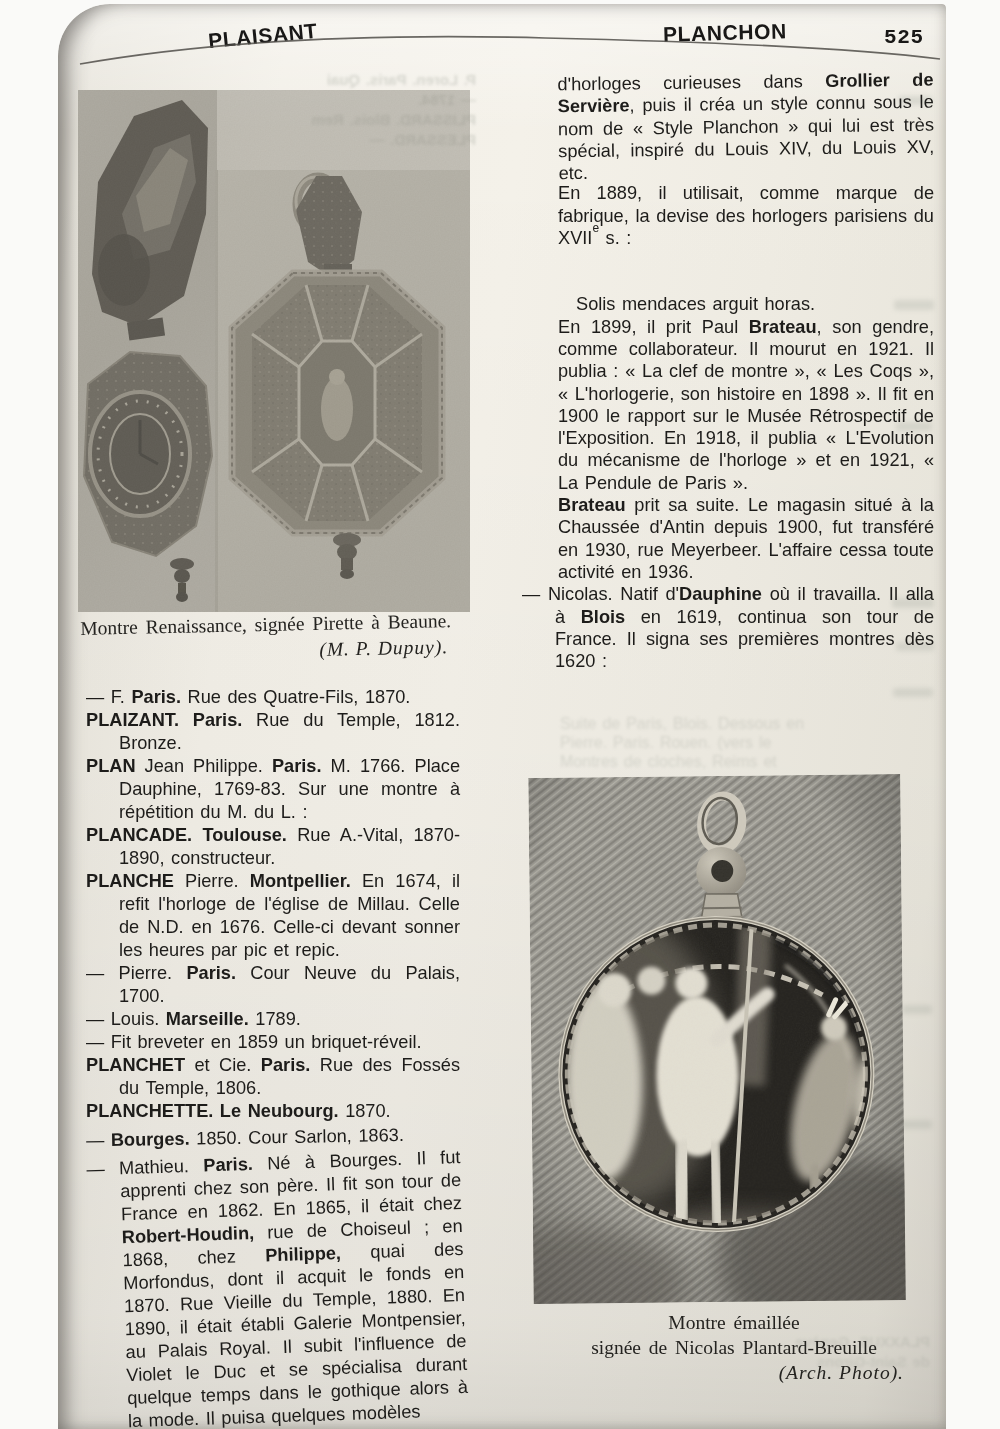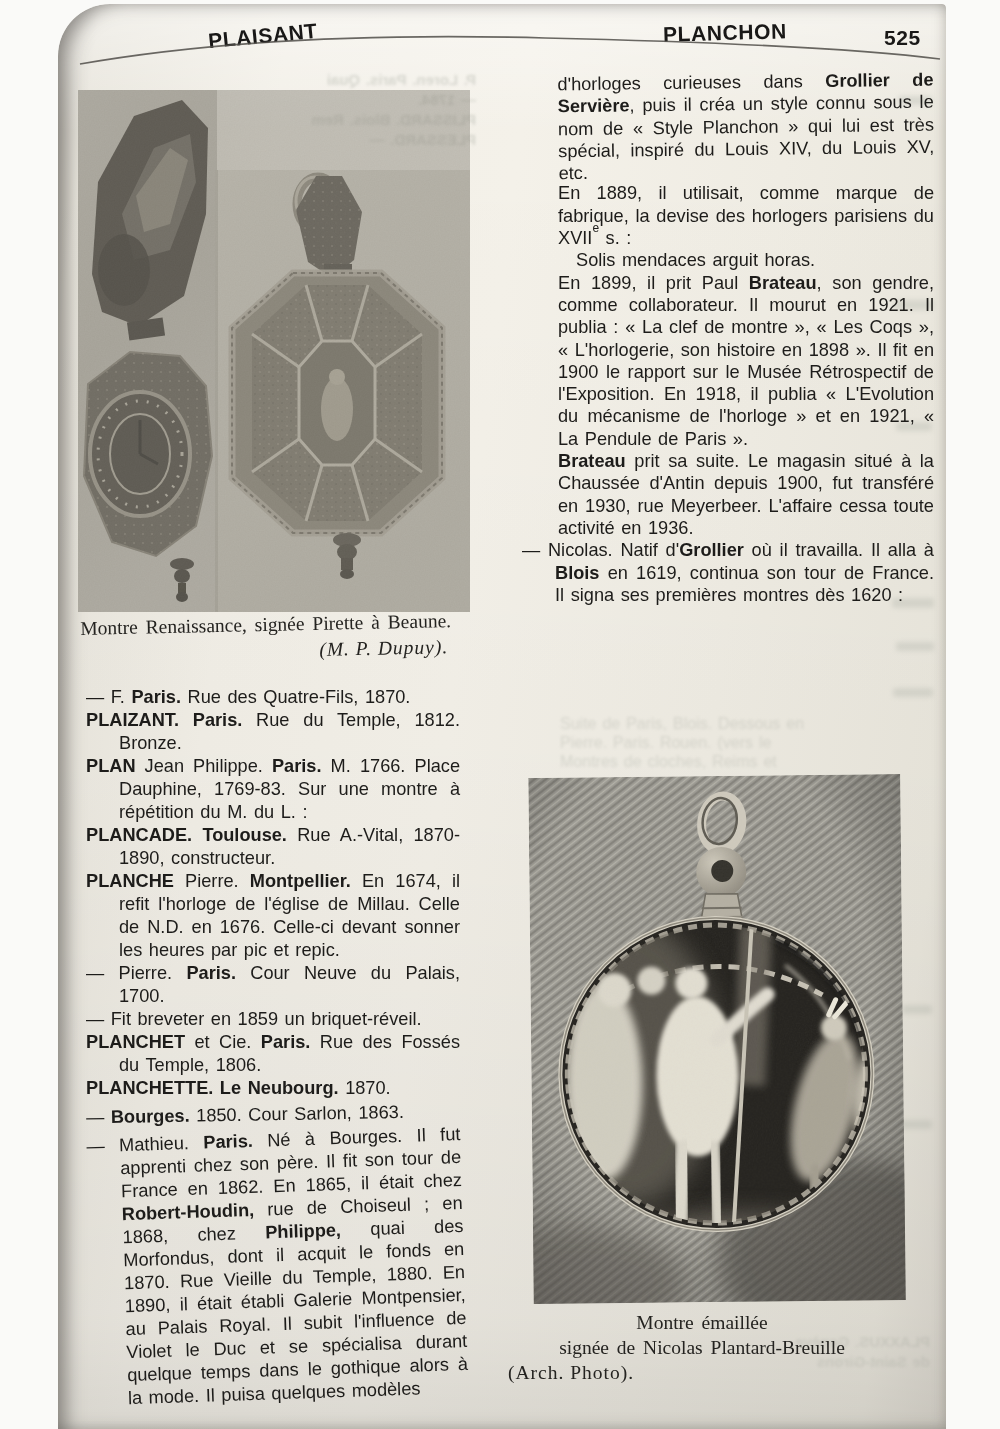--- a/index.html
+++ b/index.html
@@ -11,44 +11,44 @@
     background-image:
       linear-gradient(180deg, rgba(255,255,255,.45) 0%, rgba(255,255,255,0) 9%, rgba(0,0,0,.02) 55%, rgba(0,0,0,.06) 92%, rgba(0,0,0,.10) 100%),
       linear-gradient(97deg, #cfccc4 0%, #e8e5dc 4%, #f2efe7 22%, #f4f1e9 45%, #efece3 70%, #e9e6dc 92%, #ddd9d0 100%);
     box-shadow: inset 16px 6px 18px -8px rgba(72,70,65,.55),
                 inset -7px 0 12px -5px rgba(120,117,110,.35),
                 inset 0 -10px 14px -8px rgba(110,108,100,.35);}
   
   .runhead{position:absolute;font-weight:bold;font-size:21px;letter-spacing:.6px;color:#191817;}
   #rh-left{left:208px;top:24px;transform:rotate(-5.5deg);}
   #rh-right{left:663px;top:21px;transform:rotate(-1.6deg);}
-  #rh-folio{left:884px;top:26px;}
+  #rh-folio{left:884px;top:26px;font-family:Liberation Mono, monospace;}
   #headrule{position:absolute;left:0;top:0;width:1000px;height:90px;}
   
   .col{position:absolute;font-size:18.2px;}
   #col-left{left:86px;top:686px;width:374px;line-height:23px;}
   #col-right{left:522px;top:71px;width:412px;line-height:22.3px;}
   .tl{margin:0;text-align:justify;word-spacing:1.5px;}
   .tl.entry{padding-left:33px;text-indent:-33px;}
   .tl.cont{margin-left:36px;}
-  .tl.quote{margin-left:54px;text-align:left;}
+  .tl.quote{margin-left:54px;text-align:left;margin-top:44px;}
   .tl.center{text-align:center;padding-left:0;text-indent:0;word-spacing:6px;}
   .b{font-weight:bold;}
   sup{font-size:12px;line-height:0;position:relative;top:-5px;}
   .tiltA{transform:rotate(-1deg);transform-origin:right center;}
   .tiltB{transform:rotate(-1.9deg);transform-origin:right top;}
   .tiltC{transform:rotate(-.7deg);}
   
   .caption{position:absolute;font-family:"Liberation Serif",serif;font-size:19.5px;color:#242320;}
   #cap1{left:70px;top:612px;width:392px;line-height:26px;transform:rotate(-1.2deg);}
   #cap1 .c1{text-align:center;word-spacing:3px;}
   #cap1 .c2{text-align:right;padding-right:14px;font-style:italic;letter-spacing:1px;}
-  #cap2{left:508px;top:1310px;width:388px;line-height:25px;}
+  #cap2{left:540px;top:1310px;width:388px;line-height:25px;}
   #cap2 .c1,#cap2 .c2{text-align:center;word-spacing:3px;}
-  #cap2 .c3{padding-right:24px;letter-spacing:1px;}
+  #cap2 .c3{text-align:right;padding-right:24px;font-style:italic;letter-spacing:1px;}
   .caption p{margin:0;}
   
   .photo{position:absolute;}
   #photo1{left:78px;top:64px;width:392px;height:548px;}
   #photo2{left:531px;top:776px;width:372px;height:526px;transform:rotate(-.6deg);}
   
   .bleed{position:absolute;color:#90958b;opacity:.30;filter:blur(1.4px);
          font-weight:bold;font-size:15px;line-height:20px;margin:0;}
   .mirror{transform:scaleX(-1);}
   #bleed-tr{left:300px;top:70px;width:176px;text-align:left;}
@@ -175,34 +175,35 @@
     <p class="c2">(M. P. Dupuy).</p>
   </div>
 
   <div id="col-left" class="col">
       <p class="tl entry"><span>— F. </span><span class="b">Paris.</span><span> Rue des Quatre-Fils, 1870.</span></p>
       <p class="tl entry"><span class="b">PLAIZANT. Paris.</span><span> Rue du Temple, 1812. Bronze.</span></p>
       <p class="tl entry"><span class="b">PLAN</span><span> Jean Philippe. </span><span class="b">Paris.</span><span> M. 1766. Place Dauphine, 1769-83. Sur une montre à répétition du M. du L. :</span></p>
       <p class="tl entry"><span class="b">PLANCADE. Toulouse.</span><span> Rue A.-Vital, 1870-1890, constructeur.</span></p>
       <p class="tl entry"><span class="b">PLANCHE</span><span> Pierre. </span><span class="b">Montpellier.</span><span> En 1674, il refit l'horloge de l'église de Millau. Celle de N.D. en 1676. Celle-ci devant sonner les heures par pic et repic.</span></p>
       <p class="tl entry"><span>— Pierre. </span><span class="b">Paris.</span><span> Cour Neuve du Palais, 1700.</span></p>
+      <p class="tl entry"><span>— Louis. </span><span class="b">Marseille.</span><span> 1789.</span></p>
       <p class="tl entry"><span>— Fit breveter en 1859 un briquet-réveil.</span></p>
       <p class="tl entry"><span class="b">PLANCHET</span><span> et Cie. </span><span class="b">Paris.</span><span> Rue des Fossés du Temple, 1806.</span></p>
       <p class="tl entry"><span class="b">PLANCHETTE. Le Neubourg.</span><span> 1870.</span></p>
       <p class="tl entry tiltA"><span>— </span><span class="b">Bourges.</span><span> 1850. Cour Sarlon, 1863.</span></p>
       <p class="tl entry tiltB"><span>— Mathieu. </span><span class="b">Paris.</span><span> Né à Bourges. Il fut apprenti chez son père. Il fit son tour de France en 1862. En 1865, il était chez </span><span class="b">Robert-Houdin,</span><span> rue de Choiseul ; en 1868, chez </span><span class="b">Philippe,</span><span> quai des Morfondus, dont il acquit le fonds en 1870. Rue Vieille du Temple, 1880. En 1890, il était établi Galerie Montpensier, au Palais Royal. Il subit l'influence de Violet le Duc et se spécialisa durant quelque temps dans le gothique alors à la mode. Il puisa quelques modèles</span></p>
     </div>
 
   <div id="col-right" class="col">
       <p class="tl cont tiltC"><span>d'horloges curieuses dans </span><span class="b">Grollier de Servière</span><span>, puis il créa un style connu sous le nom de « Style Planchon » qui lui est très spécial, inspiré du Louis XIV, du Louis XV, etc.</span></p>
       <p class="tl cont"><span>En 1889, il utilisait, comme marque de fabrique, la devise des horlogers parisiens du XVII</span><sup>e</sup><span> s. :</span></p>
       <p class="tl quote"><span>Solis mendaces arguit horas.</span></p>
       <p class="tl cont"><span>En 1899, il prit Paul </span><span class="b">Brateau</span><span>, son gendre, comme collaborateur. Il mourut en 1921. Il publia : « La clef de montre », « Les Coqs », « L'horlogerie, son histoire en 1898 ». Il fit en 1900 le rapport sur le Musée Rétrospectif de l'Exposition. En 1918, il publia « L'Evolution du mécanisme de l'horloge » et en 1921, « La Pendule de Paris ».</span></p>
       <p class="tl cont"><span class="b">Brateau</span><span> prit sa suite. Le magasin situé à la Chaussée d'Antin depuis 1900, fut transféré en 1930, rue Meyerbeer. L'affaire cessa toute activité en 1936.</span></p>
-      <p class="tl entry"><span>— Nicolas. Natif d'</span><span class="b">Grollier</span><span> où il travailla. Il alla à </span><span class="b">Blois</span><span> en 1619, continua son tour de France. Il signa ses premières montres dès 1620 :</span></p>
+      <p class="tl entry"><span>— Nicolas. Natif d'</span><span class="b">Dauphine</span><span> où il travailla. Il alla à </span><span class="b">Blois</span><span> en 1619, continua son tour de France. Il signa ses premières montres dès 1620 :</span></p>
     </div>
 
   <svg id="photo2" class="photo" viewBox="0 0 372 526">
     <defs>
       <pattern id="weave" width="7" height="7" patternUnits="userSpaceOnUse" patternTransform="rotate(-38)">
         <rect width="7" height="7" fill="#98968f"></rect>
         <line x1="0" y1="1.5" x2="7" y2="1.5" stroke="#b3b1a8" stroke-width="1.6"></line>
         <line x1="0" y1="5" x2="7" y2="5" stroke="#7b7972" stroke-width="1.4"></line>
       </pattern>
       <radialGradient id="vig" cx=".45" cy=".4" r=".85">

